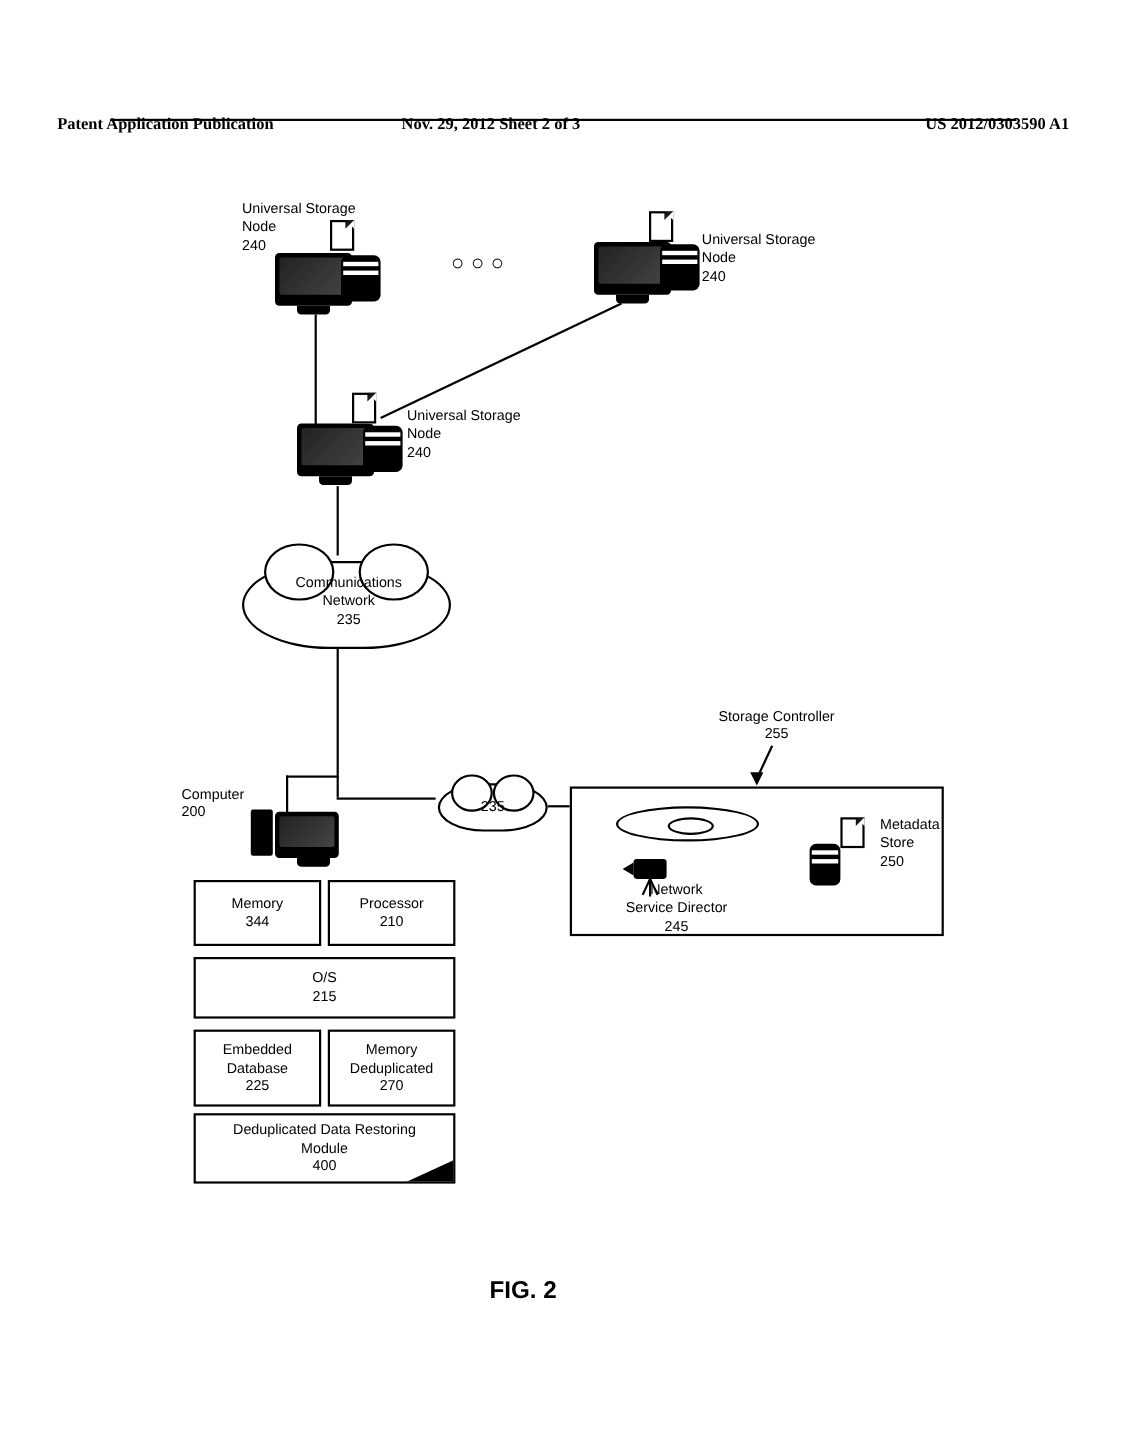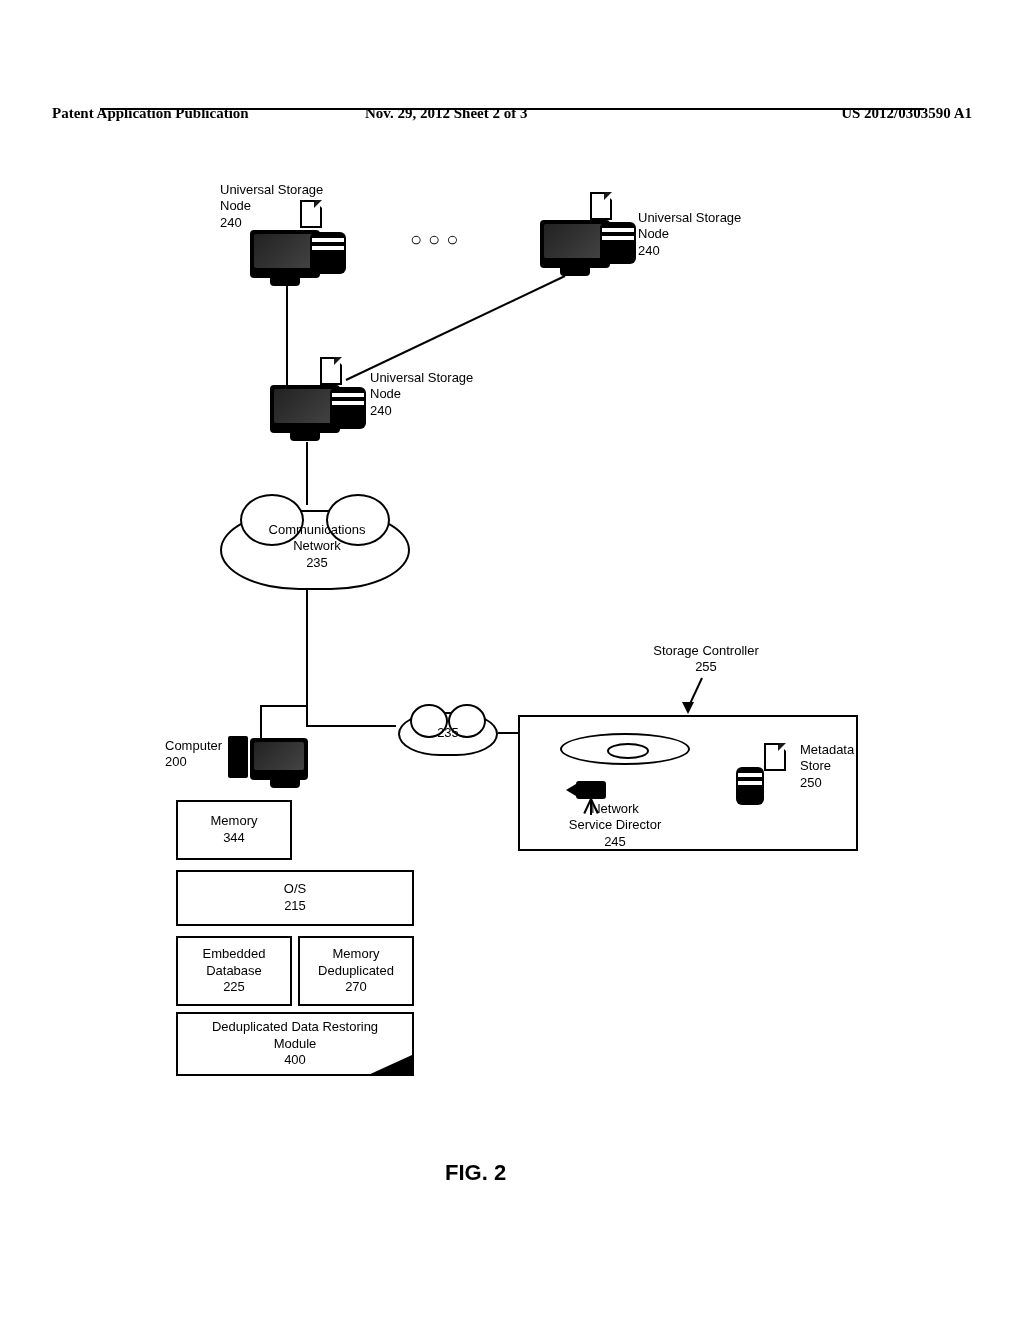--- a/index.html
+++ b/index.html
@@ -265,21 +265,21 @@
 
   <div class="line" style="left:206px; top:292px; width:2px; height:63px;"></div>
 
   <div class="line" style="left:206px; top:440px; width:2px; height:135px;"></div>
 
   <div class="line" style="left:206px; top:575px; width:90px; height:2px;"></div>
 
   <div class="line" style="left:160px; top:555px; width:2px; height:35px;"></div>
   <div class="line" style="left:160px; top:555px; width:48px; height:2px;"></div>
 
-  <div class="label" style="left:65px; top:588px;">
+  <div class="label" style="left:65px; top:564px;">
     <span>Computer</span><br>
     <span>200</span>
   </div>
 
   <div class="monitor" style="left:150px; top:588px; width:58px; height:42px;"></div>
   <div style="position:absolute;left:128px;top:586px;width:20px;height:42px;background:#000;border-radius:2px;"></div>
 
   <div class="cloud small" style="left:298px; top:562px;"></div>
   <div class="label label-center" style="left:320px; top:575px; width:56px; z-index:2;">235</div>
 
@@ -318,20 +318,26 @@
     <span>Store</span><br>
     <span>250</span>
   </div>
 
   <div class="box" style="left:76px; top:650px; width:116px; height:60px;">
     <div>
       <span>Memory</span><br>
       <span>344</span>
     </div>
   </div>
+  <div class="box" style="left:198px; top:650px; width:116px; height:60px;">
+    <div>
+      <span>Processor</span><br>
+      <span>210</span>
+    </div>
+  </div>
 
   <div class="box" style="left:76px; top:720px; width:238px; height:56px;">
     <div>
       <span>O/S</span><br>
       <span>215</span>
     </div>
   </div>
 
   <div class="box" style="left:76px; top:786px; width:116px; height:70px;">
     <div>

